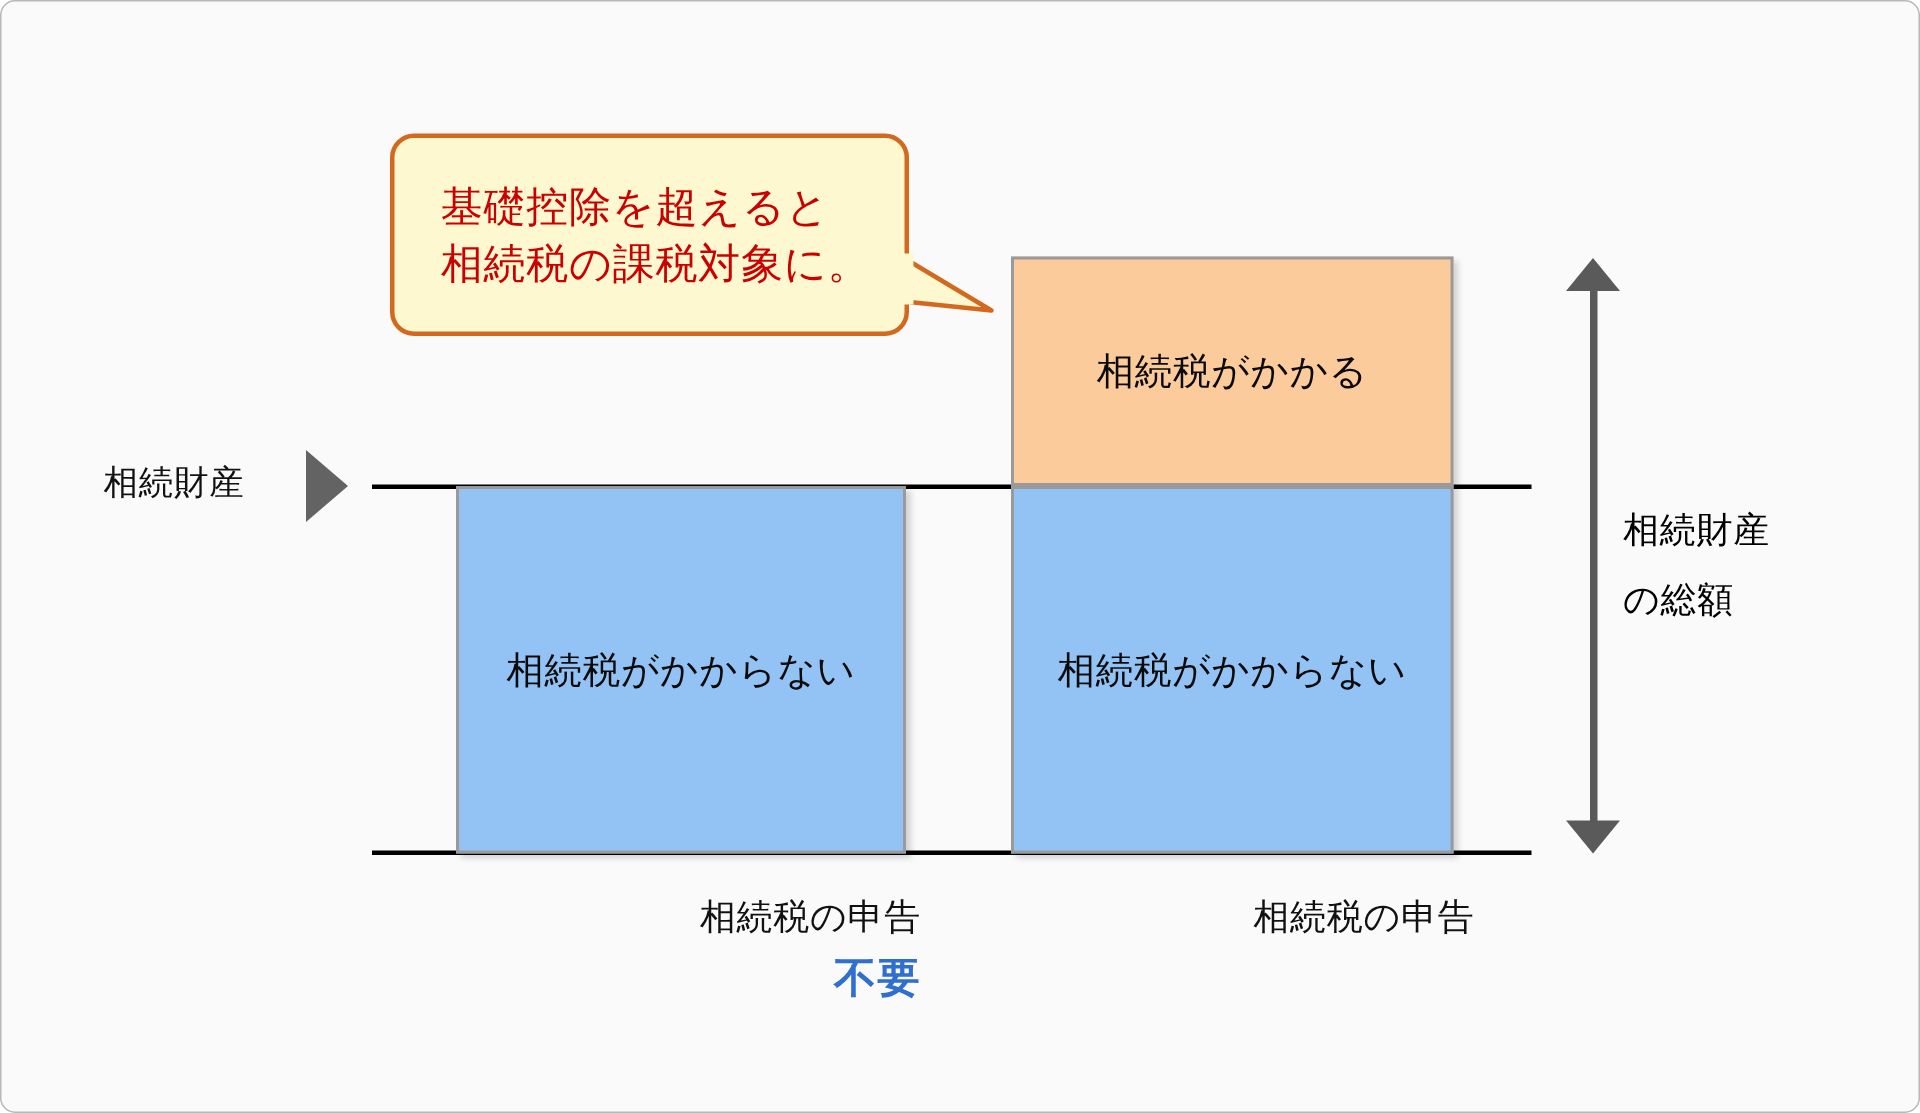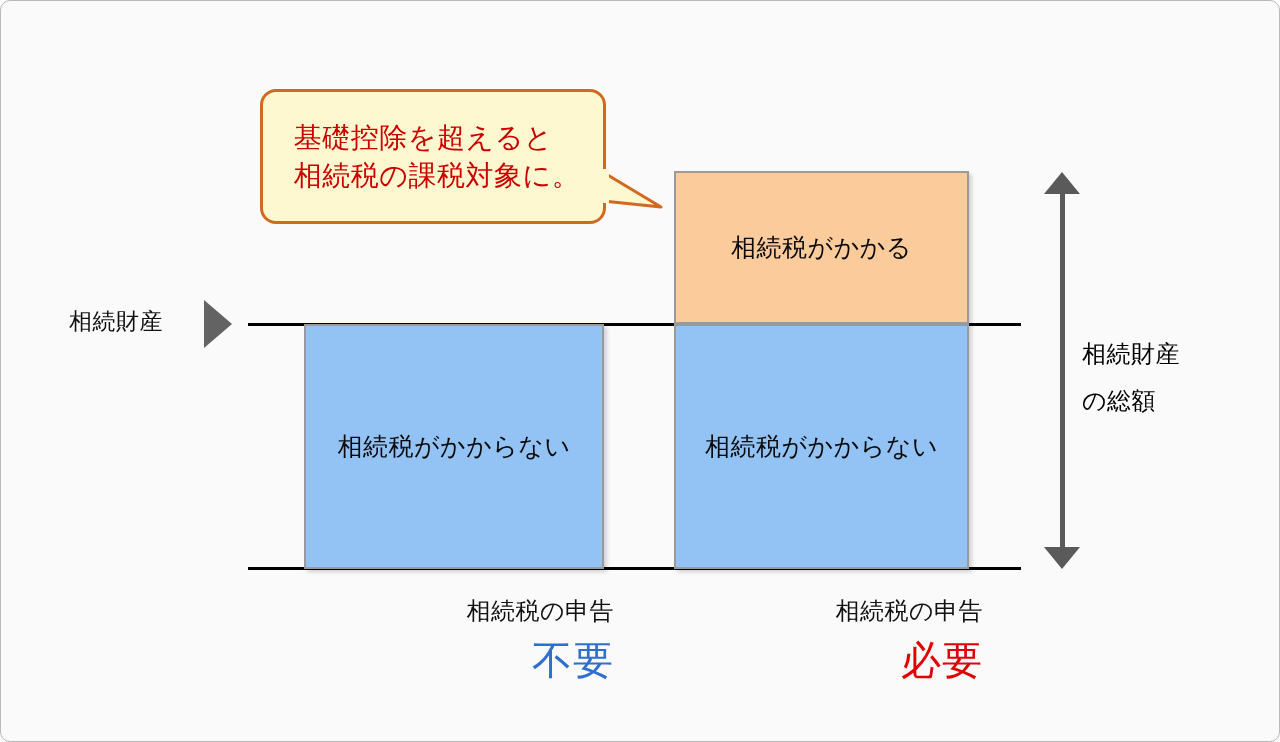--- a/index.html
+++ b/index.html
@@ -85,22 +85,22 @@
   }
   .caption .caption-main {
     display: block;
     font-size: 24px;
     color: #111111;
     letter-spacing: 0.5px;
   }
   .caption .caption-sub {
     display: block;
     margin-top: 6px;
-    font-size: 40px;
-    font-weight: normal;
+    font-size: 28px;
+    font-weight: bold;
     letter-spacing: 1px;
   }
   #caption-left  { left: 293px; top: 594px; }
   #caption-right { left: 662px; top: 594px; }
   #caption-left-sub  { color: #2f6fd0; }
   #caption-right-sub { color: #e00000; }
 
   
   #total-arrow-stem {
     position: absolute;
@@ -185,21 +185,20 @@
   <div class="bar" id="bar-right-blue">
     <span class="bar-text">相続税がかからない</span>
   </div>
 
   <div class="caption" id="caption-left">
     <span class="caption-main">相続税の申告</span>
     <span class="caption-sub" id="caption-left-sub">不要</span>
   </div>
   <div class="caption" id="caption-right">
     <span class="caption-main">相続税の申告</span>
-    <span class="caption-sub" id="caption-right-sub">必要</span>
   </div>
 
   <div id="total-arrow-head-up"></div>
   <div id="total-arrow-stem"></div>
   <div id="total-arrow-head-down"></div>
   <div id="total-arrow-label"><span style="white-space: pre-line;">相続財産
 の総額</span></div>
 
   <div id="callout">
     <div id="callout-text" style="white-space: pre-line;">基礎控除を超えると

